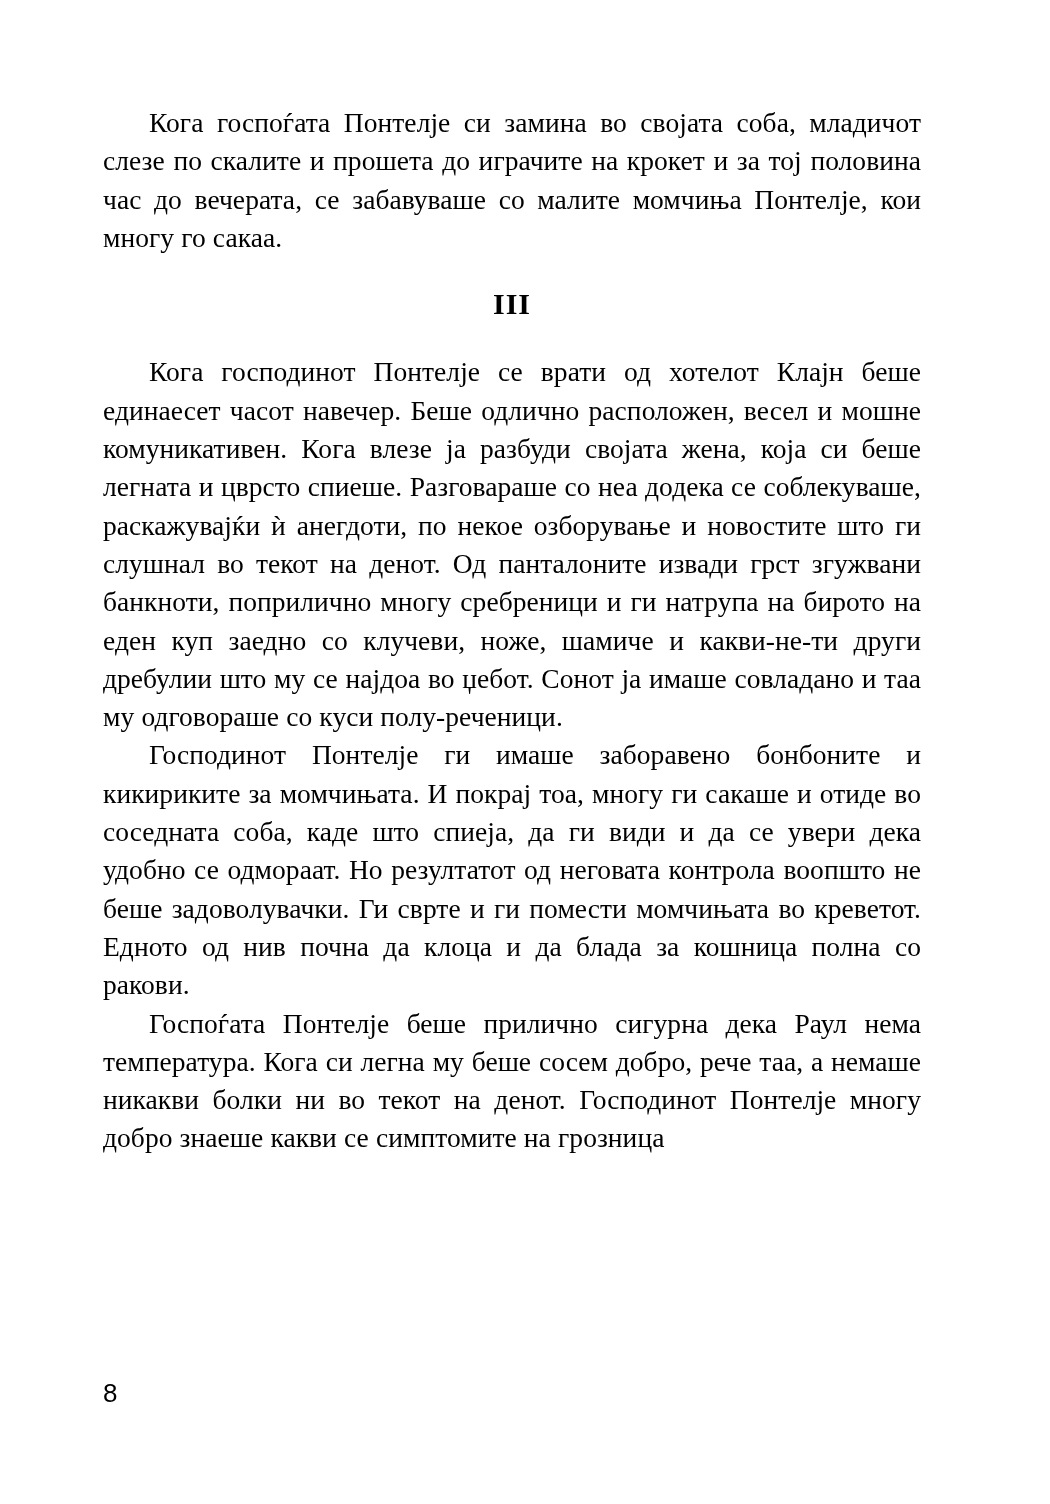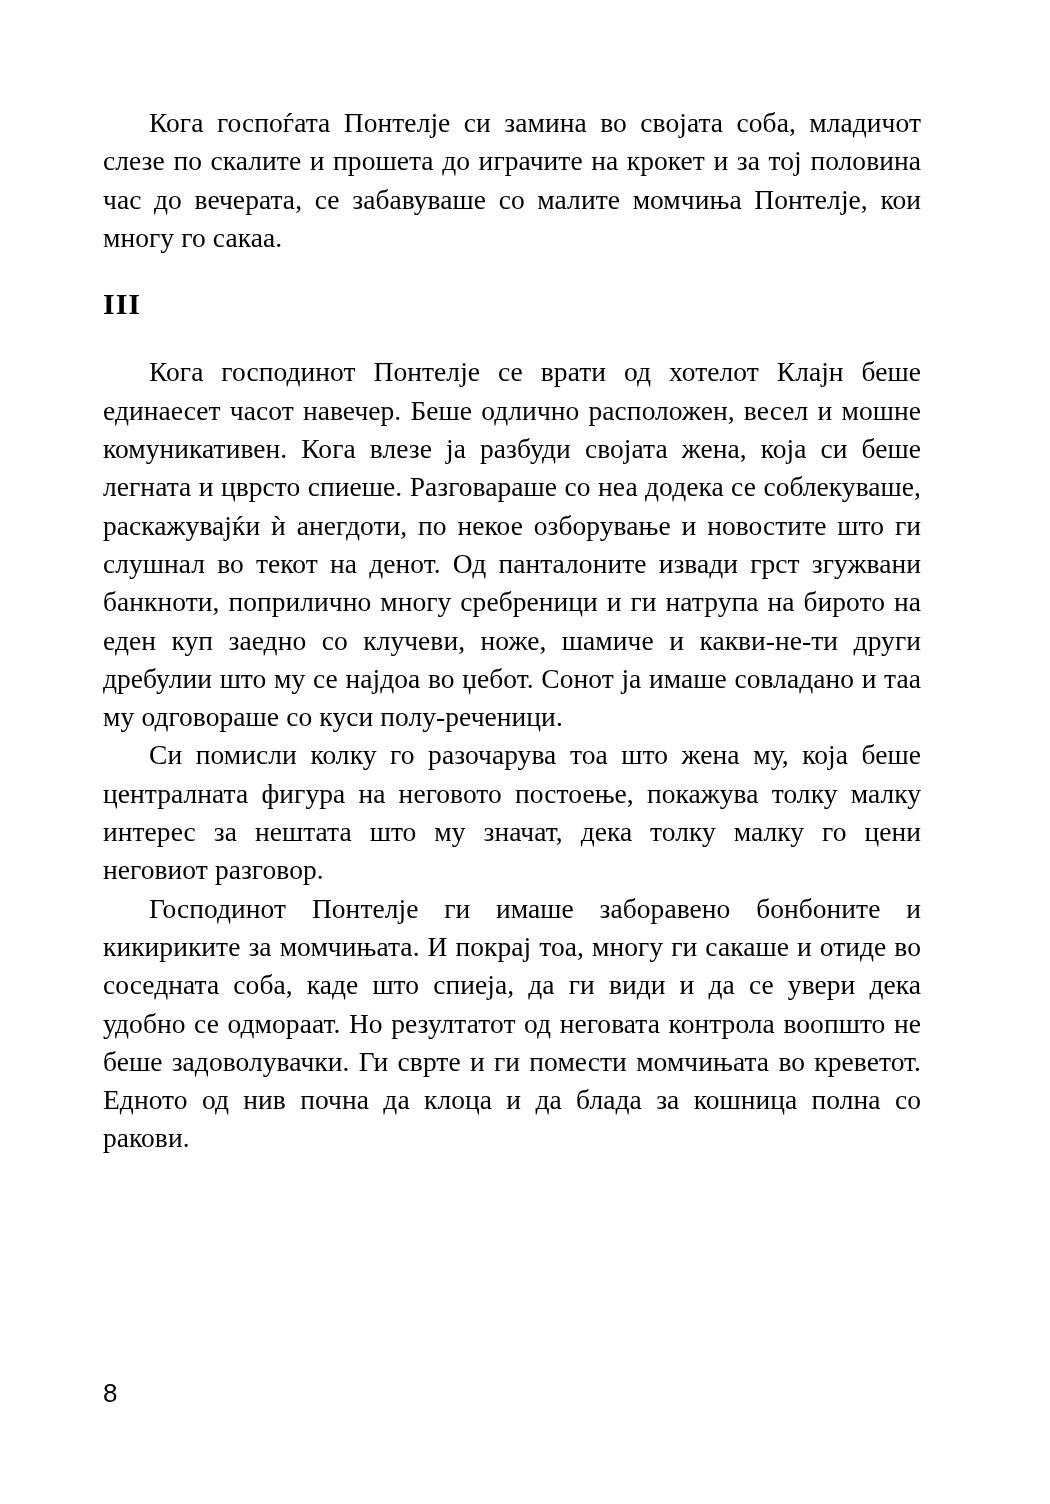--- a/index.html
+++ b/index.html
@@ -45,21 +45,21 @@
     letter-spacing: 0.05px;
     word-spacing: 0.2px;
   }
 
   h2.chapter-heading {
     margin: 0;
     padding: 0;
     font-size: 30px;
     line-height: 38.3px;
     font-weight: bold;
-    text-align: left;
+    text-align: center;
     text-indent: 0;
     letter-spacing: 1px;
   }
 
   .spacer-before-heading { height: 28px; }
   .spacer-after-heading  { height: 30px; }
 
   #page-number {
     position: absolute;
     left: 103px;
@@ -81,23 +81,23 @@
     <p class="para">Кога госпоѓата Понтелје си замина во својата соба, младичот слезе по скалите и прошета до играчите на крокет и за тој половина час до вечерата, се забавуваше со малите момчиња Понтелје, кои многу го сакаа.</p>
 
     <div class="spacer-before-heading"></div>
 
     <h2 class="chapter-heading">III</h2>
 
     <div class="spacer-after-heading"></div>
 
     <p class="para">Кога господинот Понтелје се врати од хотелот Клајн беше единаесет часот навечер. Беше одлично расположен, весел и мошне комуникативен. Кога влезе ја разбуди својата жена, која си беше легната и цврсто спиеше. Разговараше со неа додека се соблекуваше, раскажувајќи ѝ анегдоти, по некое озборување и новостите што ги слушнал во текот на денот. Од панталоните извади грст згужвани банкноти, поприлично многу сребреници и ги натрупа на бирото на еден куп заедно со клучеви, ноже, шамиче и какви-не-ти други дребулии што му се најдоа во џебот. Сонот ја имаше совладано и таа му одговораше со куси полу-реченици.</p>
 
-    <p class="para">Си помисли колку го разочарува тоа што жена му, која беше централната фигура на неговото постоење, покажува толку малку интерес за нештата што му значат, дека толку малку го цени неговиот разговор.</p>
 
     <p class="para">Господинот Понтелје ги имаше заборавено бонбоните и кикириките за момчињата. И покрај тоа, многу ги сакаше и отиде во соседната соба, каде што спиеја, да ги види и да се увери дека удобно се одмораат. Но резултатот од неговата контрола воопшто не беше задоволувачки. Ги сврте и ги помести момчињата во креветот. Едното од нив почна да клоца и да блада за кошница полна со ракови.</p>
 
 
+    <p class="para">Госпоѓата Понтелје беше прилично сигурна дека Раул нема температура. Кога си легна му беше сосем добро, рече таа, а немаше никакви болки ни во текот на денот. Господинот Понтелје многу добро знаеше какви се симптомите на грозница</p>
 
   </div>
 
   <div id="page-number">8</div>
 
 </div>
 
 </body></html>

